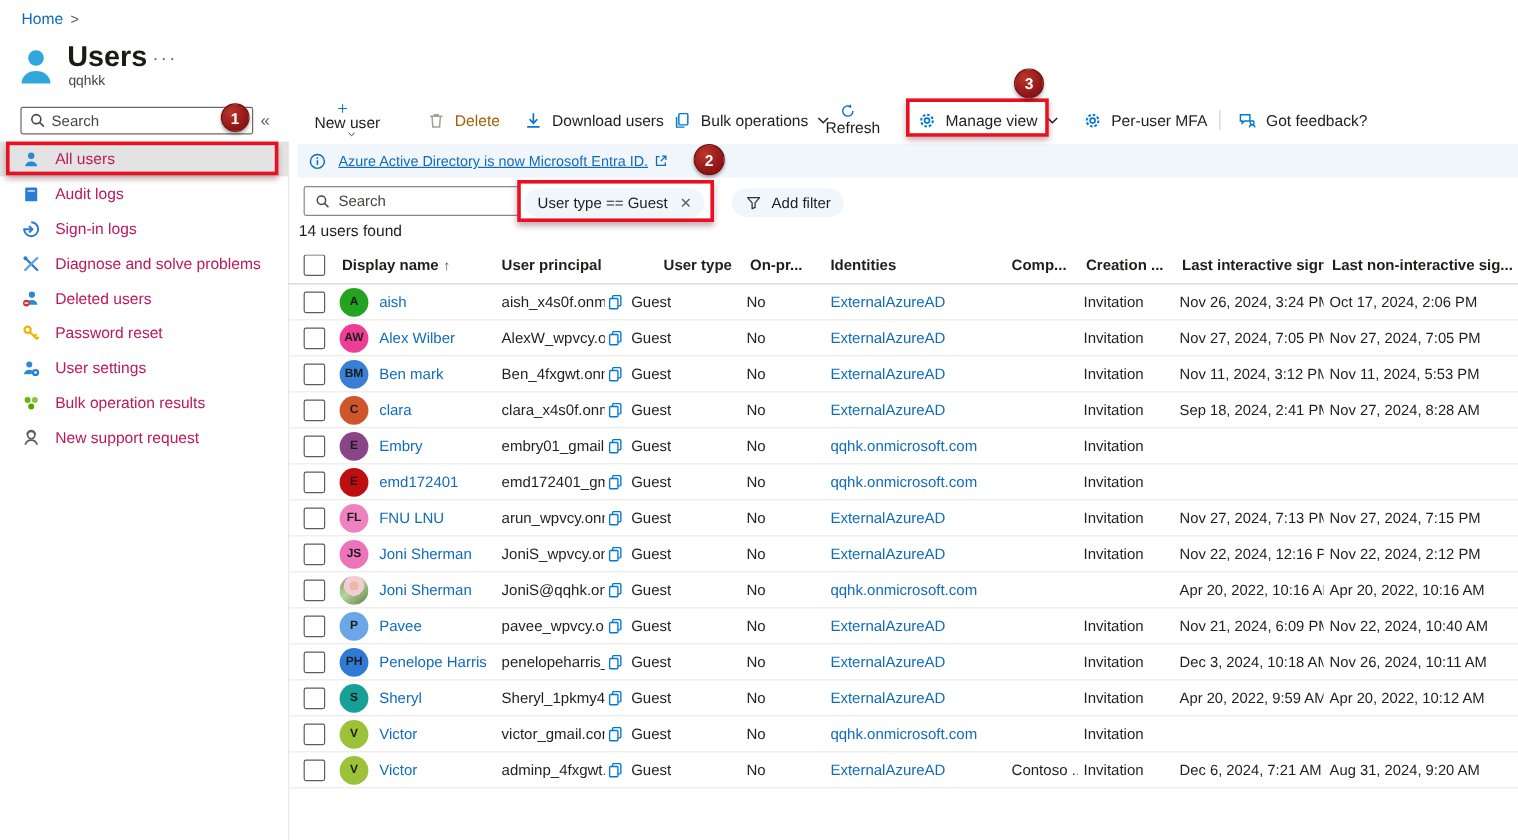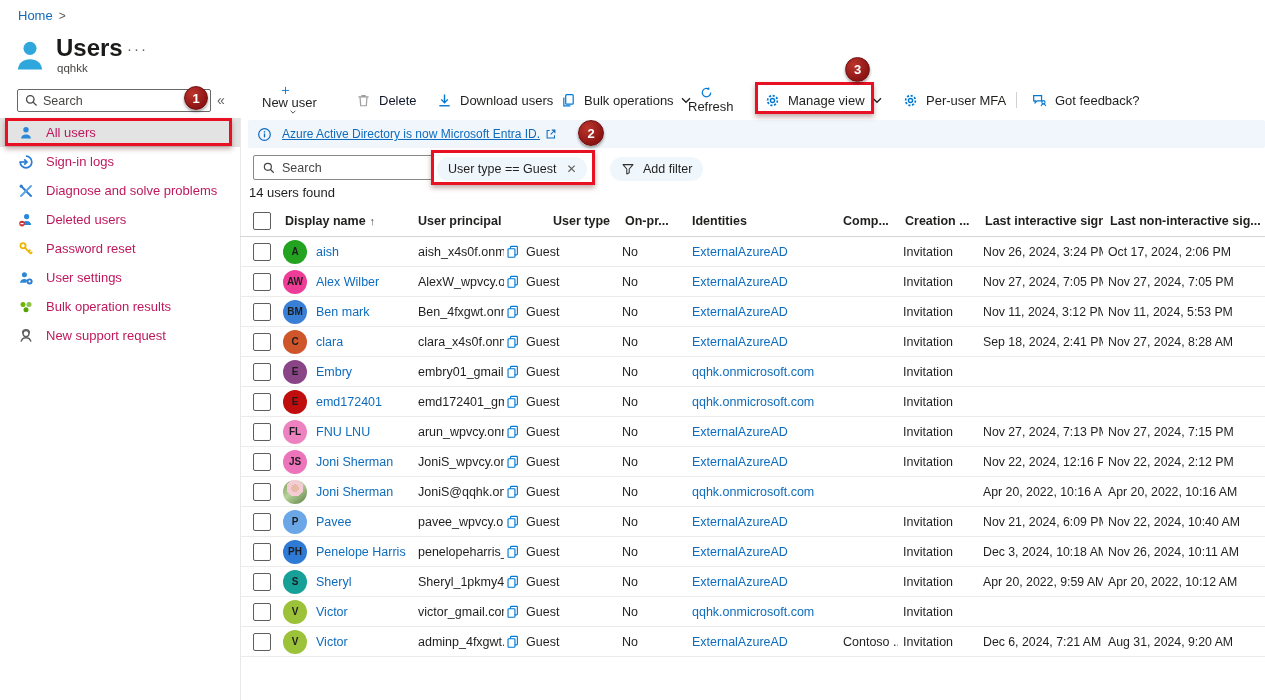--- a/index.html
+++ b/index.html
@@ -26,21 +26,21 @@
   .sidenav { position:absolute; left:0; top:118px; width:240px; }
   .nav-item { height:29px; display:flex; align-items:center; padding-left:18px; font-size:13px; color:#be185d; cursor:pointer; }
   .nav-item.selected { background:#e3e3e3; }
   .nav-item .nav-icon { width:16px; height:16px; margin-right:12px; }
   .v-divider { position:absolute; left:240px; top:118px; width:1px; height:582px; background:#e8e8e8; }
 
   
   .tb { position:absolute; top:86px; height:28px; display:flex; align-items:center; font-size:13px; color:#201f1e; cursor:pointer; white-space:nowrap; }
   .tb .t-icon { margin-right:8px; display:flex; }
   .tb .chev { margin-left:7px; display:flex; }
-  .tb.disabled { color:#0f172a; cursor:default; }
+  .tb.disabled { color:#a16207; cursor:default; }
   .tb-sep { position:absolute; left:1016px; top:92px; width:1px; height:16px; background:#d1d1d1; }
 
   
   .banner { position:absolute; left:248px; top:120px; width:1017px; height:28px; background:#f0f6fc; border-radius:2px; display:flex; align-items:center; padding-left:9px; }
   .banner a { color:#0f6cbd; font-size:12px; text-decoration:underline; margin-left:10px; cursor:pointer; }
   .banner .ext { margin-left:5px; display:flex; }
 
   
   .grid-search { position:absolute; left:253px; top:155px; width:180px; height:25px; border:1px solid #8a8886; border-radius:2px; background:#fff; display:flex; align-items:center; }
   .grid-search input { border:0; outline:none; width:130px; font-size:12.5px; font-family:inherit; margin-left:6px; background:transparent; }
@@ -125,20 +125,27 @@
   <div class="sidenav">
     <div class="nav-item selected">
       <svg class="nav-icon" viewBox="0 0 16 16">
           <circle cx="8" cy="4.8" r="2.7" fill="#2b88d8"></circle>
           <path d="M3 13.6c.3-2.7 2.2-4.1 5-4.1s4.7 1.4 5 4.1z" fill="#2b88d8"></path>
         </svg>
       <span>All users</span>
     </div>
     <div class="nav-item">
       <svg class="nav-icon" viewBox="0 0 16 16">
+          <rect x="3" y="2.2" width="10" height="11.6" rx="1" fill="#2b7cd3"></rect>
+          <rect x="5" y="4.4" width="6" height="1.5" fill="#bcd8f2"></rect>
+        </svg>
+      <span>Audit logs</span>
+    </div>
+    <div class="nav-item">
+      <svg class="nav-icon" viewBox="0 0 16 16">
           <path d="M8 2.2a5.8 5.8 0 1 1-5.8 5.8" fill="none" stroke="#2b7cd3" stroke-width="1.7"></path>
           <path d="M1.5 8h7" stroke="#2b7cd3" stroke-width="1.7"></path>
           <path d="M6.2 5.3L9 8l-2.8 2.7" fill="none" stroke="#2b7cd3" stroke-width="1.7"></path>
         </svg>
       <span>Sign-in logs</span>
     </div>
     <div class="nav-item">
       <svg class="nav-icon" viewBox="0 0 16 16">
           <path d="M3 3l10 10" stroke="#2b7cd3" stroke-width="2" stroke-linecap="round"></path>
           <path d="M13 3L3 13" stroke="#5ea3e0" stroke-width="2" stroke-linecap="round"></path>

